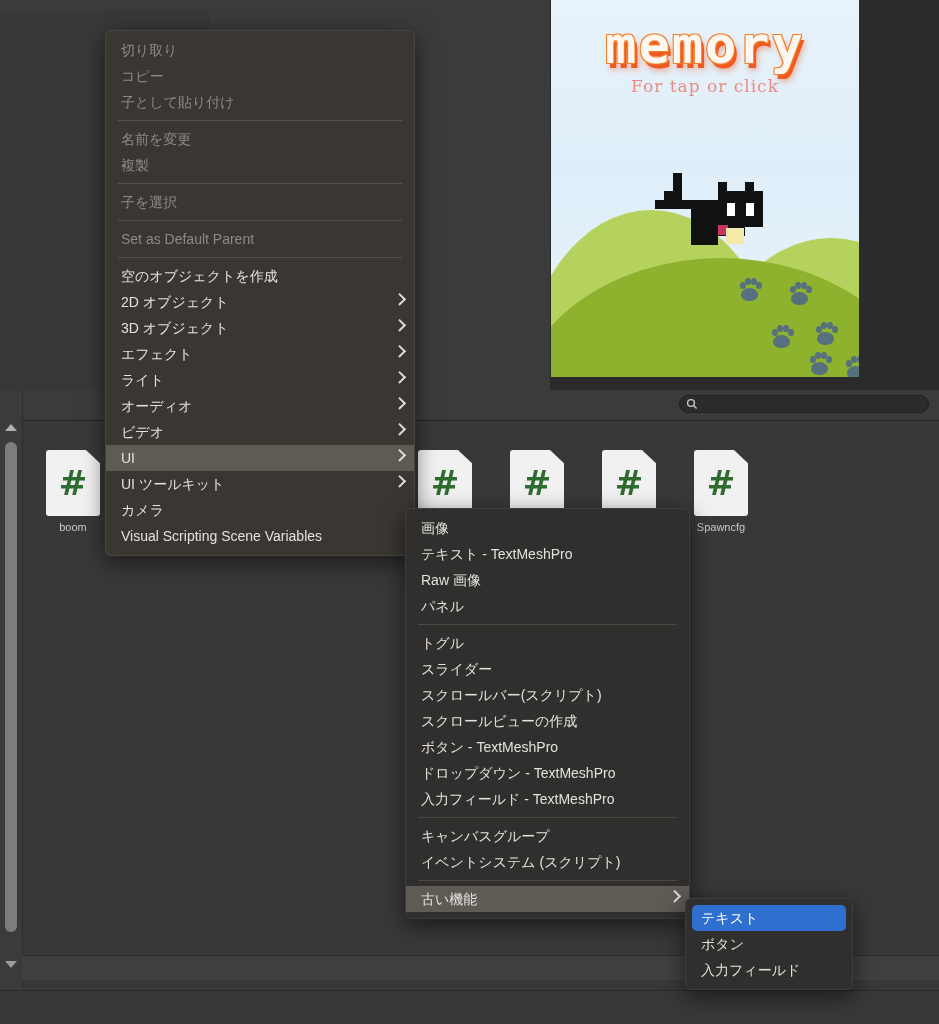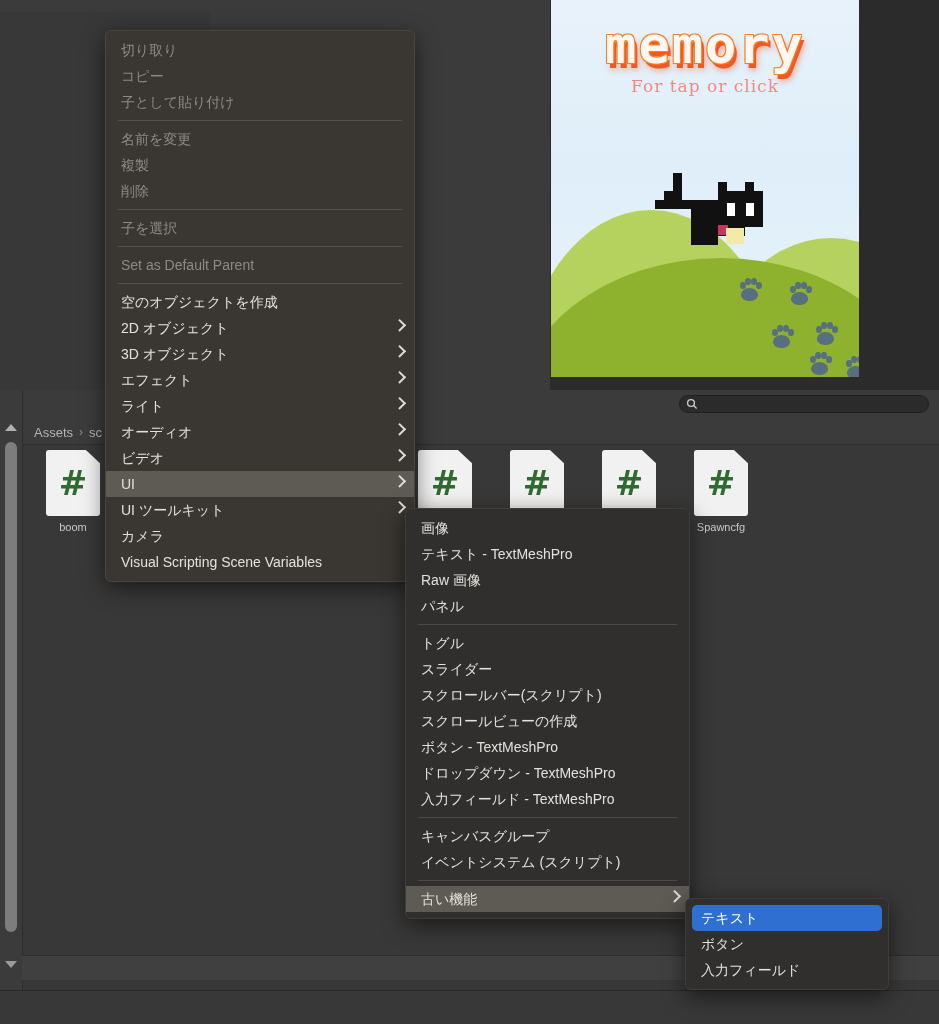--- a/index.html
+++ b/index.html
@@ -178,21 +178,21 @@
   .chev {
     position:absolute; right:13px; top:50%; transform:translateY(-50%);
     width:7px; height:7px;
     border-top:2px solid #dcdcdc; border-right:2px solid #dcdcdc;
     transform-origin:center;
     rotate: 45deg; margin-top:-4px;
   }
 
   #menu-root { left:105px; top:30px; width:310px; }
   #menu-ui   { left:405px; top:508px; width:285px; }
-  #menu-legacy { left:685px; top:898px; width:204px; }
+  #menu-legacy { left:685px; top:898px; width:168px; }
   #menu-legacy .ctx-item { font-size:14px; }
 </style>
 </head>
 <body>
 
 <div id="root">
 
   <div id="scene-panel" class="panel"></div>
   <div id="scene-left" class="panel"></div>
   <div id="scene-mid" class="panel"></div>
@@ -284,26 +284,20 @@
     <div id="project-topbar">
       <div id="search-box">
         <svg width="12" height="12" viewBox="0 0 12 12" style="flex:0 0 auto;margin-right:4px;">
           <circle cx="5" cy="5" r="3.4" fill="none" stroke="#c9c9c9" stroke-width="1.4"></circle>
           <line x1="7.6" y1="7.6" x2="10.6" y2="10.6" stroke="#c9c9c9" stroke-width="1.4"></line>
         </svg>
         <input id="search-input" type="text" placeholder="" style="">
       </div>
     </div>
 
-    <div id="breadcrumb-bar">
-      <span style="width:34px;"></span>
-      <span class="crumb">Assets</span>
-      <span class="crumb-sep">›</span>
-      <span class="crumb">sc</span>
-    </div>
 
     <div id="assets-grid">
       <div class="asset-item" style="left:5px; top:0;">
         <div class="cs-icon">
           <span>#</span>
         </div>
         <div class="asset-label">boom</div>
       </div>
       <div class="asset-item" style="left:97px; top:0;">
         <div class="cs-icon">
@@ -346,21 +340,20 @@
   <div id="proj-bottom-strip"></div>
   <div id="status-bar"></div>
 
   <div id="menu-root" class="ctx-menu">
       <div class="ctx-item disabled"><span>切り取り</span></div>
       <div class="ctx-item disabled"><span>コピー</span></div>
       <div class="ctx-item disabled"><span>子として貼り付け</span></div>
       <div class="ctx-sep"></div>
       <div class="ctx-item disabled"><span>名前を変更</span></div>
       <div class="ctx-item disabled"><span>複製</span></div>
-      <div class="ctx-item disabled"><span>削除</span></div>
       <div class="ctx-sep"></div>
       <div class="ctx-item disabled"><span>子を選択</span></div>
       <div class="ctx-sep"></div>
       <div class="ctx-item disabled"><span>Set as Default Parent</span></div>
       <div class="ctx-sep"></div>
       <div class="ctx-item"><span>空のオブジェクトを作成</span></div>
       <div class="ctx-item"><span>2D オブジェクト</span><span class="chev"></span></div>
       <div class="ctx-item"><span>3D オブジェクト</span><span class="chev"></span></div>
       <div class="ctx-item"><span>エフェクト</span><span class="chev"></span></div>
       <div class="ctx-item"><span>ライト</span><span class="chev"></span></div>

